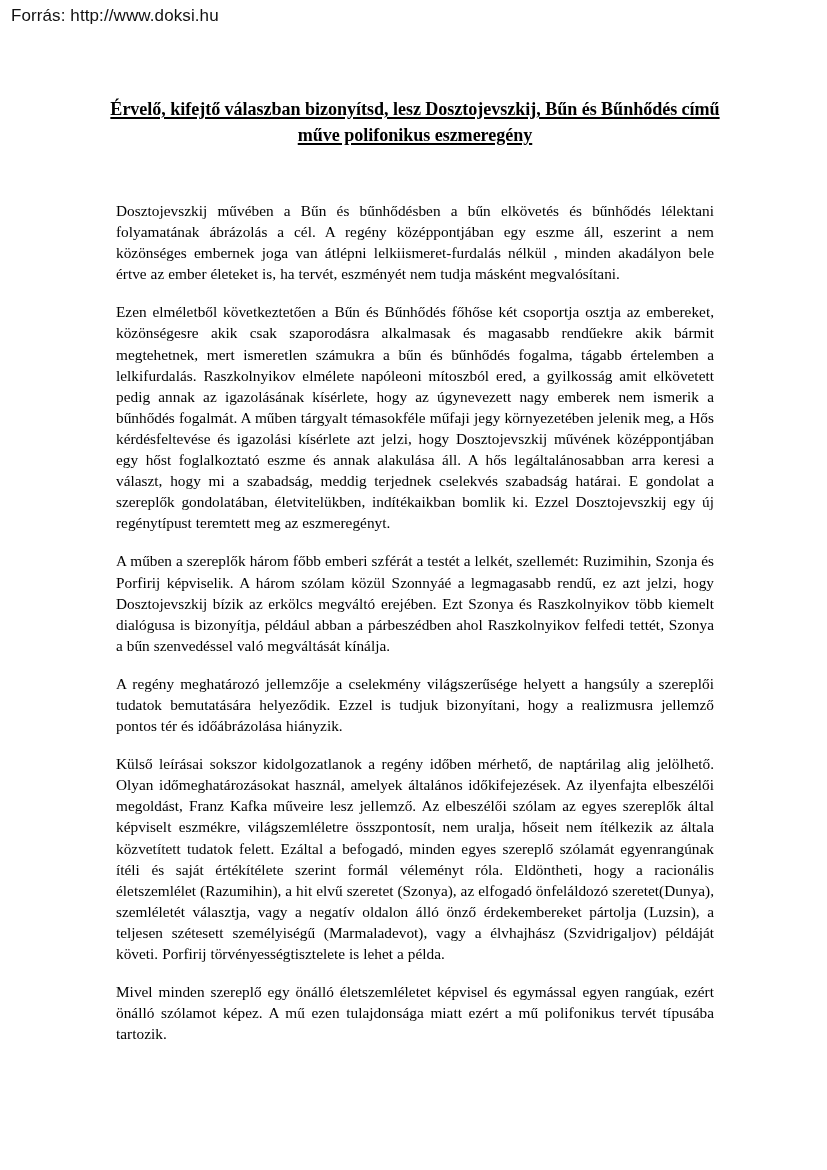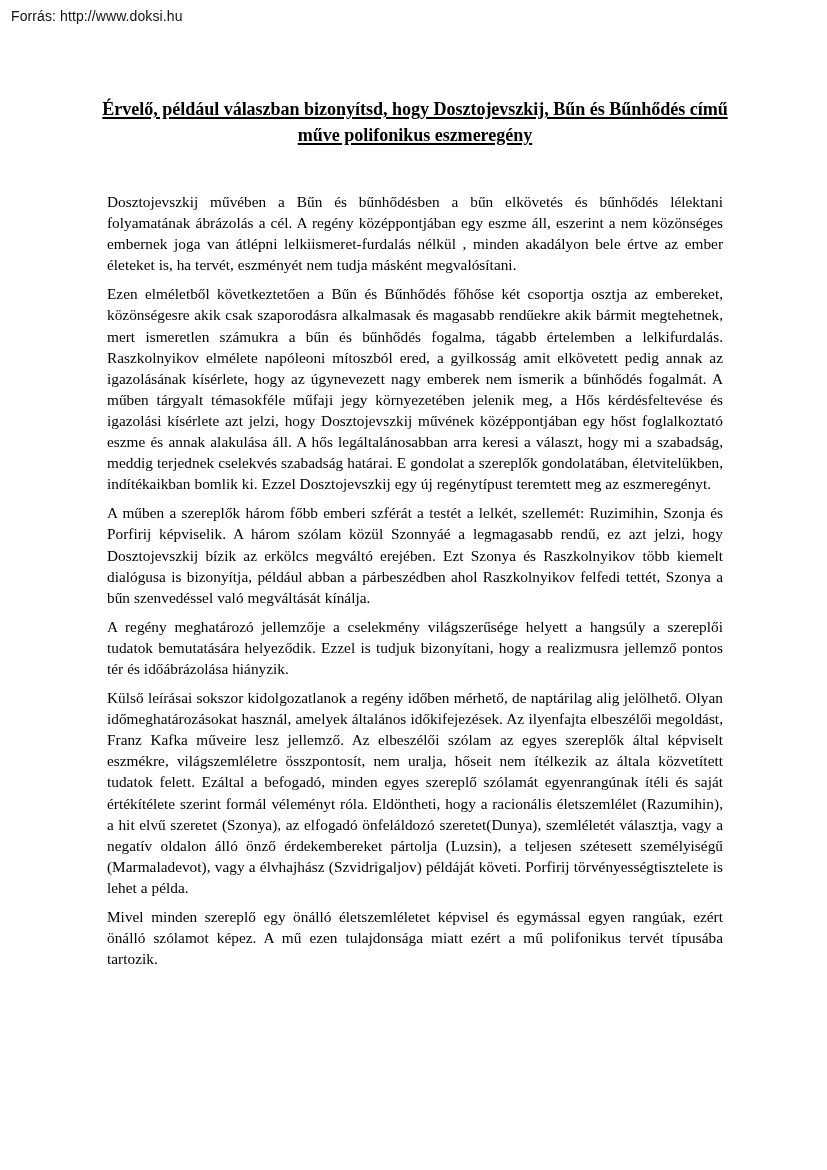--- a/index.html
+++ b/index.html
@@ -23,21 +23,21 @@
     inset: 0;
     background: #ffffff;
   }
 
   
   .source-header {
     position: absolute;
     top: 9px;
     left: 11px;
     font-family: "Liberation Sans", "DejaVu Sans", sans-serif;
-    font-size: 14px;
+    font-size: 17px;
     line-height: 14px;
     color: #111111;
     letter-spacing: 0.1px;
     white-space: nowrap;
   }
 
   
   .doc-column {
     position: absolute;
     left: 99px;
@@ -56,21 +56,21 @@
     text-decoration-thickness: 1.6px;
     letter-spacing: -0.05px;
     padding: 0 2px;
   }
 
   .title-spacer {
     height: 35px;
   }
 
   .doc-paragraph {
-    margin: 8px;
+    margin: 17px;
     text-align: justify;
     text-justify: inter-word;
     font-size: 15.3px;
     line-height: 21.1px;
     letter-spacing: 0.02px;
     word-spacing: 0.1px;
   }
   
   .doc-paragraph:last-child {
     margin-bottom: 0;
@@ -78,21 +78,21 @@
 </style>
 </head>
 <body>
 
 <div class="page">
 
   <div class="source-header">Forrás: http://www.doksi.hu</div>
 
   <div class="doc-column">
 
-    <h1 class="doc-title">Érvelő, például válaszban bizonyítsd, hogy Dosztojevszkij, Bűn és Bűnhődés című műve polifonikus eszmeregény</h1>
+    <h1 class="doc-title">Érvelő, kifejtő válaszban bizonyítsd, lesz Dosztojevszkij, Bűn és Bűnhődés című műve polifonikus eszmeregény</h1>
 
     <div class="title-spacer"></div>
 
     <p class="doc-paragraph">Dosztojevszkij művében a Bűn és bűnhődésben a bűn elkövetés és bűnhődés lélektani folyamatának ábrázolás a cél. A regény középpontjában egy eszme áll, eszerint a nem közönséges embernek joga van átlépni lelkiismeret-furdalás nélkül , minden akadályon bele értve az ember életeket is, ha tervét, eszményét nem tudja másként megvalósítani.</p>
     <p class="doc-paragraph">Ezen elméletből következtetően a Bűn és Bűnhődés főhőse két csoportja osztja az embereket, közönségesre akik csak szaporodásra alkalmasak és magasabb rendűekre akik bármit megtehetnek, mert ismeretlen számukra a bűn és bűnhődés fogalma, tágabb értelemben a lelkifurdalás. Raszkolnyikov elmélete napóleoni mítoszból ered, a gyilkosság amit elkövetett pedig annak az igazolásának kísérlete, hogy az úgynevezett nagy emberek nem ismerik a bűnhődés fogalmát. A műben tárgyalt témasokféle műfaji jegy környezetében jelenik meg, a Hős kérdésfeltevése és igazolási kísérlete azt jelzi, hogy Dosztojevszkij művének középpontjában egy hőst foglalkoztató eszme és annak alakulása áll. A hős legáltalánosabban arra keresi a választ, hogy mi a szabadság, meddig terjednek cselekvés szabadság határai. E gondolat a szereplők gondolatában, életvitelükben, indítékaikban bomlik ki. Ezzel Dosztojevszkij egy új regénytípust teremtett meg az eszmeregényt.</p>
     <p class="doc-paragraph">A műben a szereplők három főbb emberi szférát a testét a lelkét, szellemét: Ruzimihin, Szonja és Porfirij képviselik. A három szólam közül Szonnyáé a legmagasabb rendű, ez azt jelzi, hogy Dosztojevszkij bízik az erkölcs megváltó erejében. Ezt Szonya és Raszkolnyikov több kiemelt dialógusa is bizonyítja, például abban a párbeszédben ahol Raszkolnyikov felfedi tettét, Szonya a bűn szenvedéssel való megváltását kínálja.</p>
     <p class="doc-paragraph">A regény meghatározó jellemzője a cselekmény világszerűsége helyett a hangsúly a szereplői tudatok bemutatására helyeződik. Ezzel is tudjuk bizonyítani, hogy a realizmusra jellemző pontos tér és időábrázolása hiányzik.</p>
     <p class="doc-paragraph">Külső leírásai sokszor kidolgozatlanok a regény időben mérhető, de naptárilag alig jelölhető. Olyan időmeghatározásokat használ, amelyek általános időkifejezések. Az ilyenfajta elbeszélői megoldást, Franz Kafka műveire lesz jellemző. Az elbeszélői szólam az egyes szereplők által képviselt eszmékre, világszemléletre összpontosít, nem uralja, hőseit nem ítélkezik az általa közvetített tudatok felett. Ezáltal a befogadó, minden egyes szereplő szólamát egyenrangúnak ítéli és saját értékítélete szerint formál véleményt róla. Eldöntheti, hogy  a racionális életszemlélet (Razumihin), a hit elvű szeretet (Szonya), az elfogadó önfeláldozó szeretet(Dunya), szemléletét választja, vagy a negatív oldalon álló önző érdekembereket pártolja (Luzsin), a teljesen szétesett személyiségű (Marmaladevot), vagy a élvhajhász (Szvidrigaljov) példáját követi. Porfirij törvényességtisztelete is lehet a példa.</p>
     <p class="doc-paragraph">Mivel minden szereplő egy önálló életszemléletet képvisel és egymással egyen rangúak, ezért önálló szólamot képez. A mű ezen tulajdonsága miatt ezért a mű polifonikus tervét típusába tartozik.</p>
 

